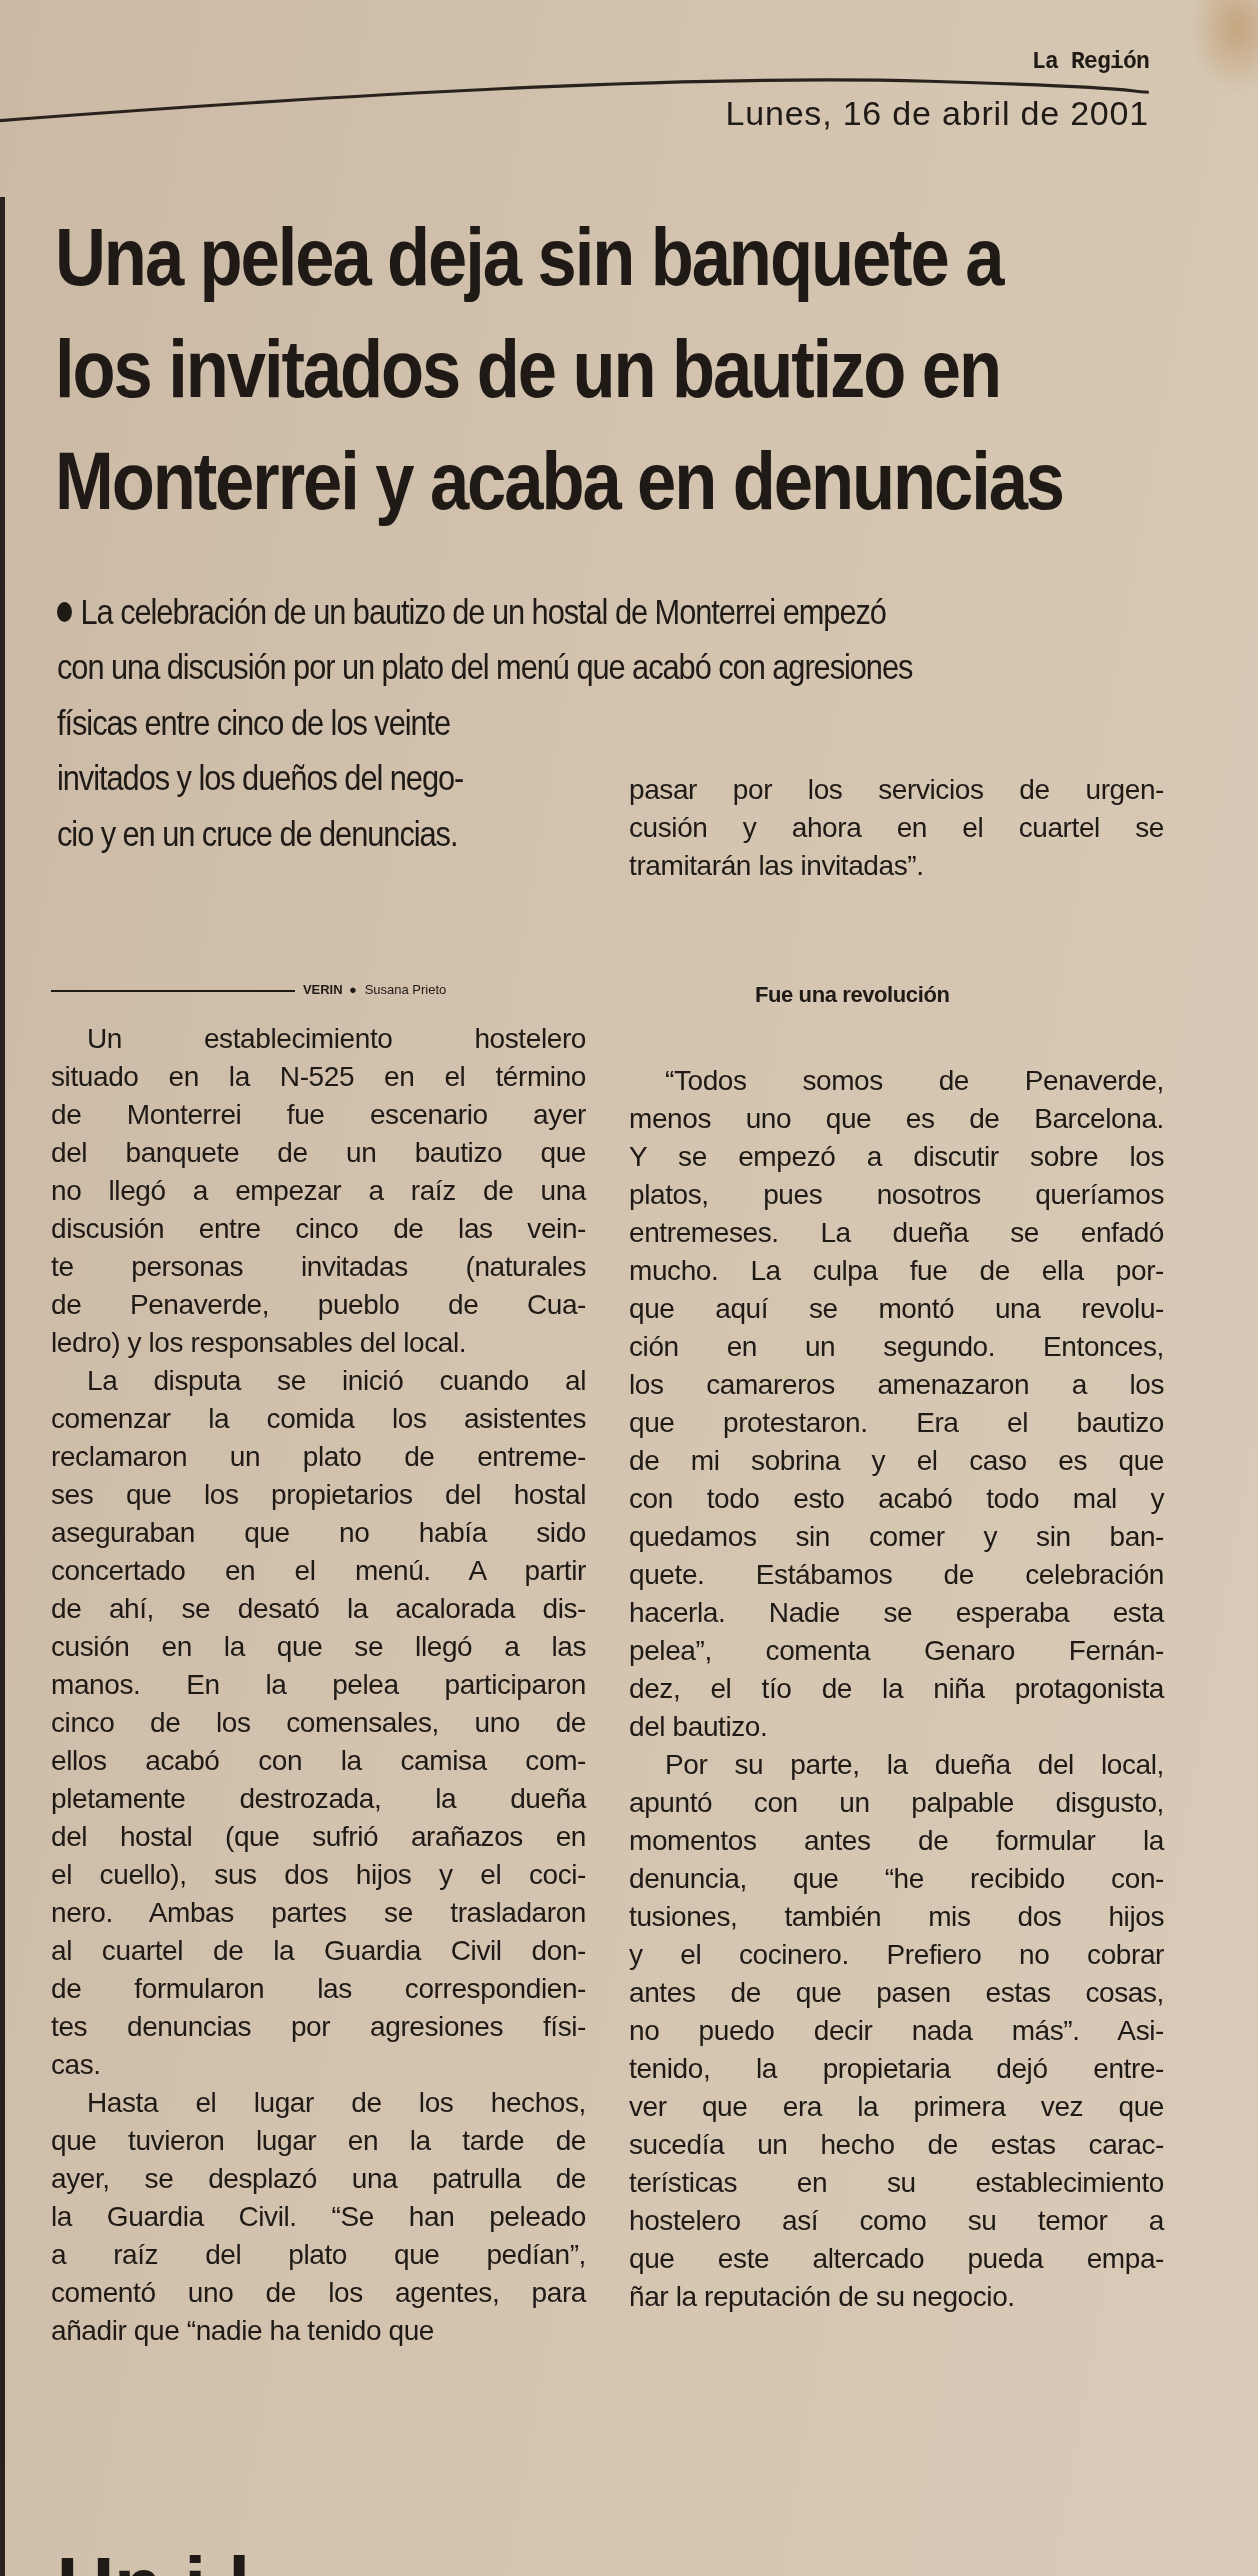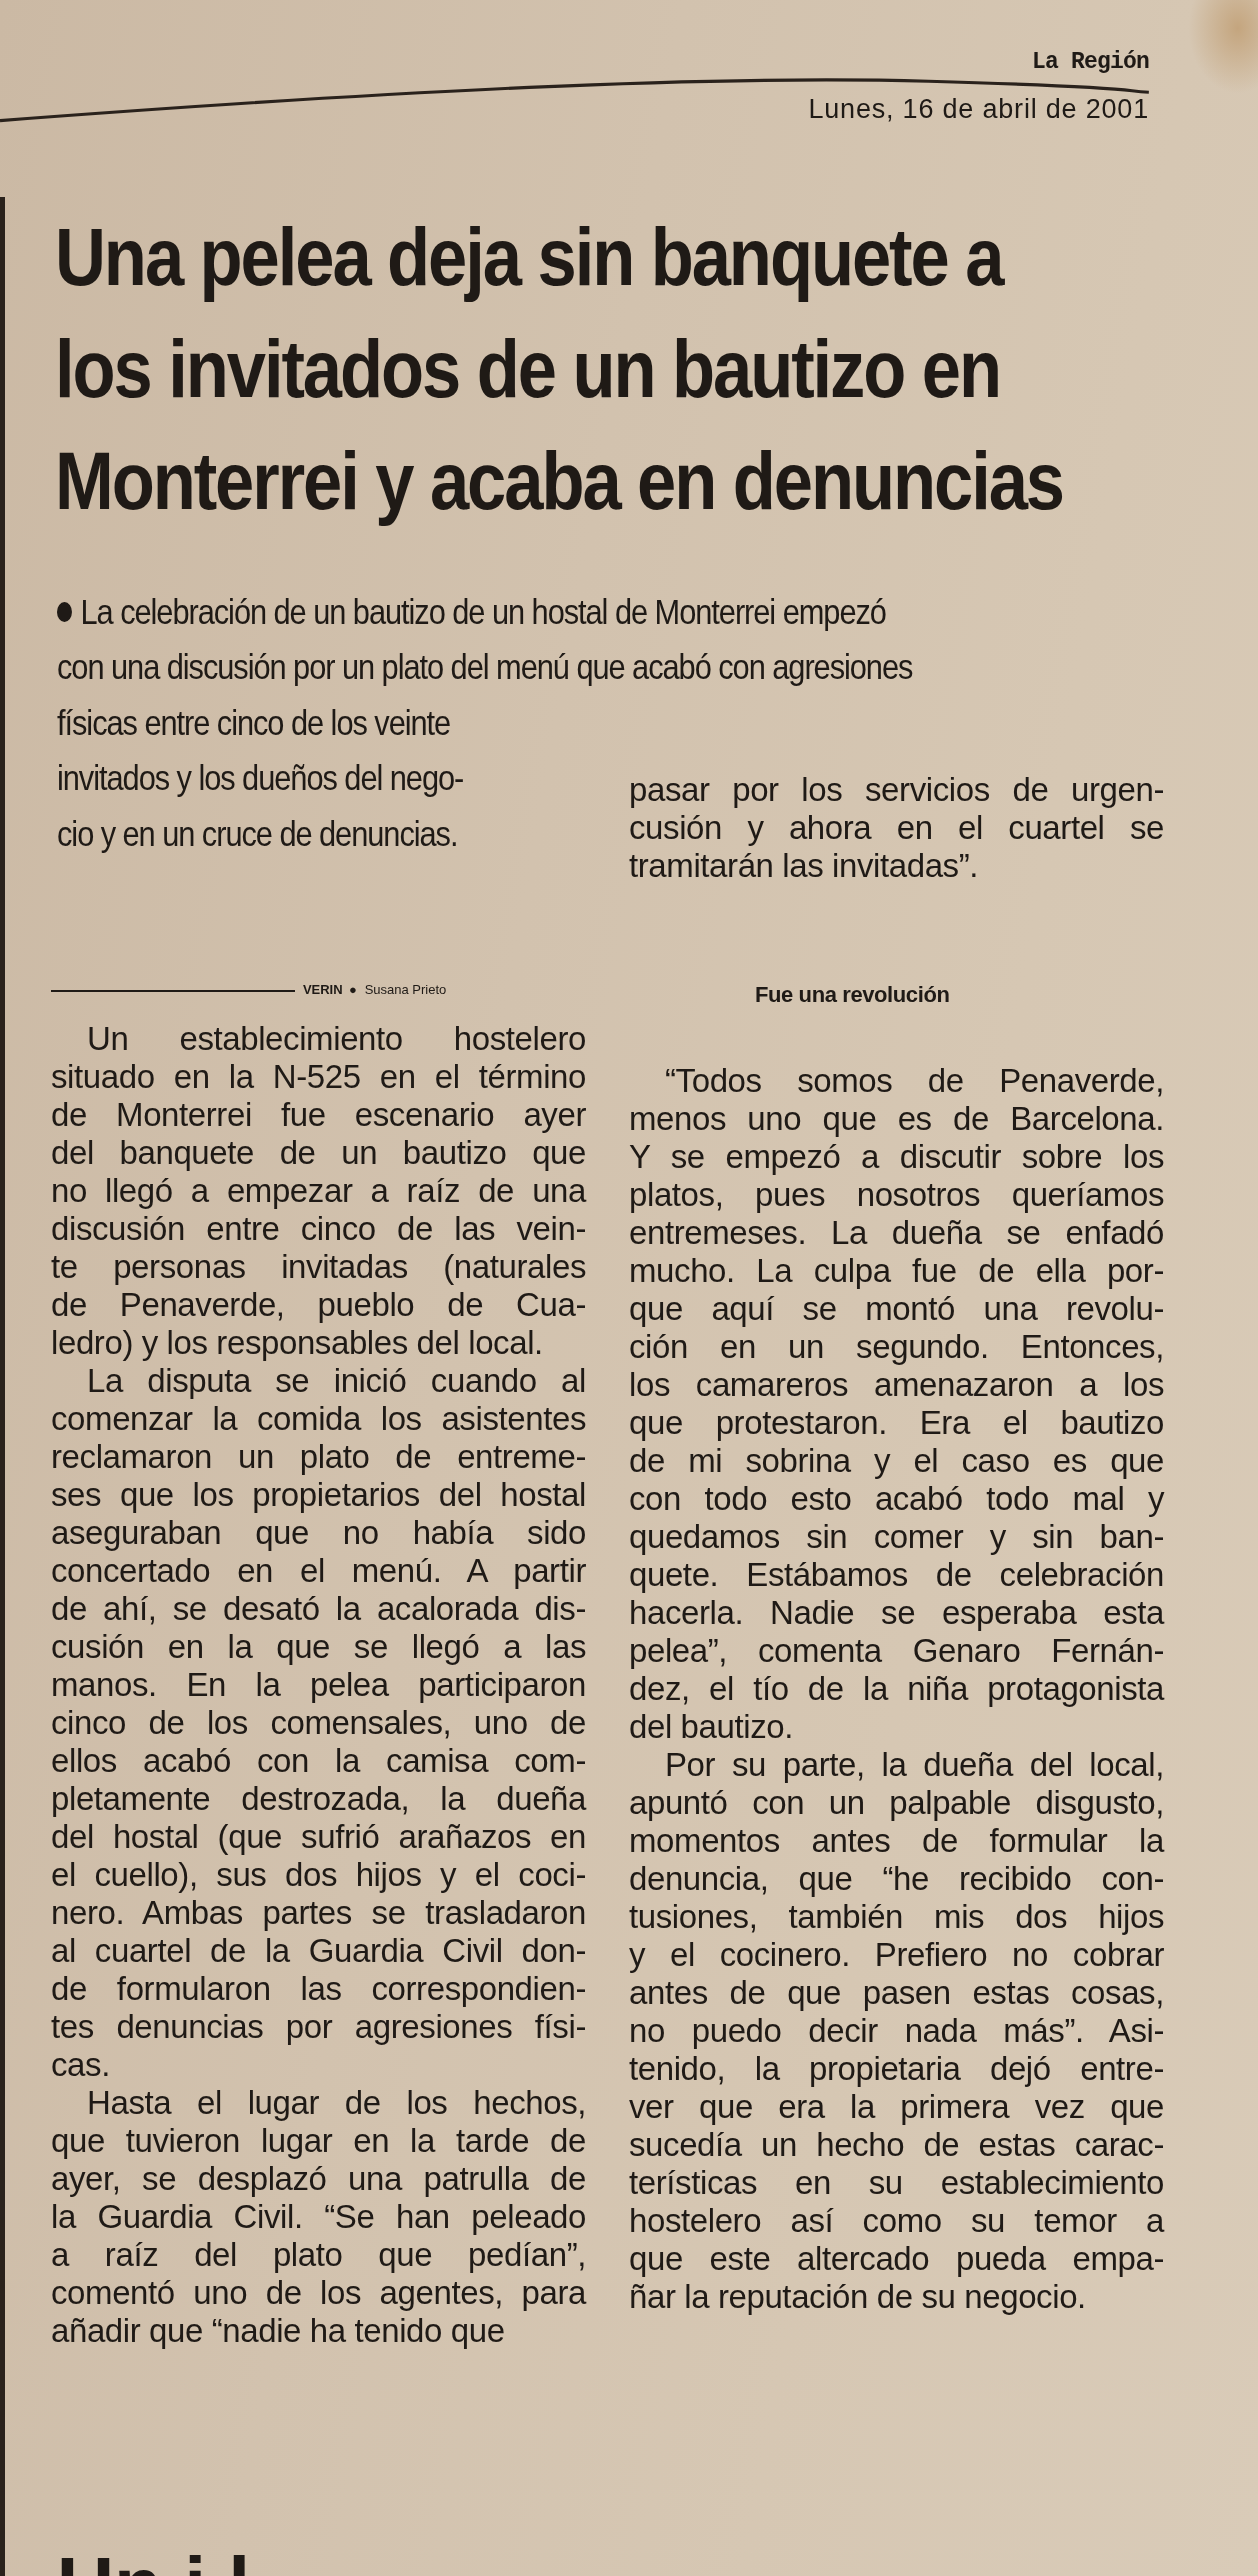--- a/index.html
+++ b/index.html
@@ -7,34 +7,34 @@
     width: 1259px; height: 2576px; overflow: hidden; position: relative;
     background: linear-gradient(100deg, #cbb9a4 0%, #d2c2ae 40%, #d6c7b3 70%, #d9cbb8 100%);
     font-family: "Liberation Sans", sans-serif; color: #1f1a16;
   }
   .stain { position: absolute; right: 0; top: 0; width: 71px; height: 94px;
     background: radial-gradient(ellipse at 70% 30%, #c4a57e 0%, rgba(196,165,126,0) 70%); }
   .left-rule { position: absolute; left: 0; top: 197px; width: 4.7px; height: 2379px; background: #2a221c; }
   .masthead { position: absolute; right: 110px; top: 49px; font-family: Liberation Mono, monospace;
     font-weight: bold; font-size: 23px; letter-spacing: -0.8px; }
   .curve { position: absolute; left: 0; top: 75px; width: 1259px; height: 55px; }
-  .date { position: absolute; right: 110px; top: 94px; font-size: 27px; letter-spacing: 0.8px; }
+  .date { position: absolute; right: 110px; top: 94px; font-size: 34px; letter-spacing: 0.8px; }
   .headline { position: absolute; left: 55px; top: 201px; width: 1117px; font-weight: bold;
     font-size: 82px; line-height: 112px; letter-spacing: -2.4px; transform: scaleX(0.86);
     transform-origin: left top; white-space: nowrap; }
   .headline div { height: 112px; }
   .lead { position: absolute; left: 57px; font-size: 35px; letter-spacing: -1.2px; white-space: nowrap;
     transform: scaleX(0.88); transform-origin: left top; }
   .bullet-dot { display: inline-block; width: 17.3px; height: 20.5px; border-radius: 50%; background: #1f1a16;
     margin-right: 9.4px; vertical-align: 1.6px; }
   .byline { position: absolute; left: 51px; top: 950px; width: 496px; font-size: 13px; font-weight: bold;
     display: flex; align-items: flex-end; }
   .byline .rule { flex: 0 0 244px; height: 2.4px; background: #1f1a16; margin-right: 7.9px; margin-bottom: 4.7px; }
   .byline .author { font-weight: normal; margin-left: 7.9px; margin-top: 32px; }
-  .col { position: absolute; font-size: 33px; line-height: 38px; white-space: nowrap; }
+  .col { position: absolute; font-size: 28px; line-height: 38px; white-space: nowrap; }
   .col1 { left: 51px; top: 1020px; width: 535px; }
   .col2 { left: 629px; width: 535px; }
   .line { height: 38px; text-align: justify; text-align-last: justify; letter-spacing: -0.4px; }
   .line.last { text-align-last: left; }
   .line.indent { padding-left: 36px; }
   .subhead { position: absolute; left: 755px; top: 982px; font-size: 22px; font-weight: bold; letter-spacing: -0.4px; }
   .next-headline { position: absolute; left: 57px; top: 2546px; font-size: 79px; font-weight: bold; line-height: 79px; }
 </style>
 </head>
 <body>

